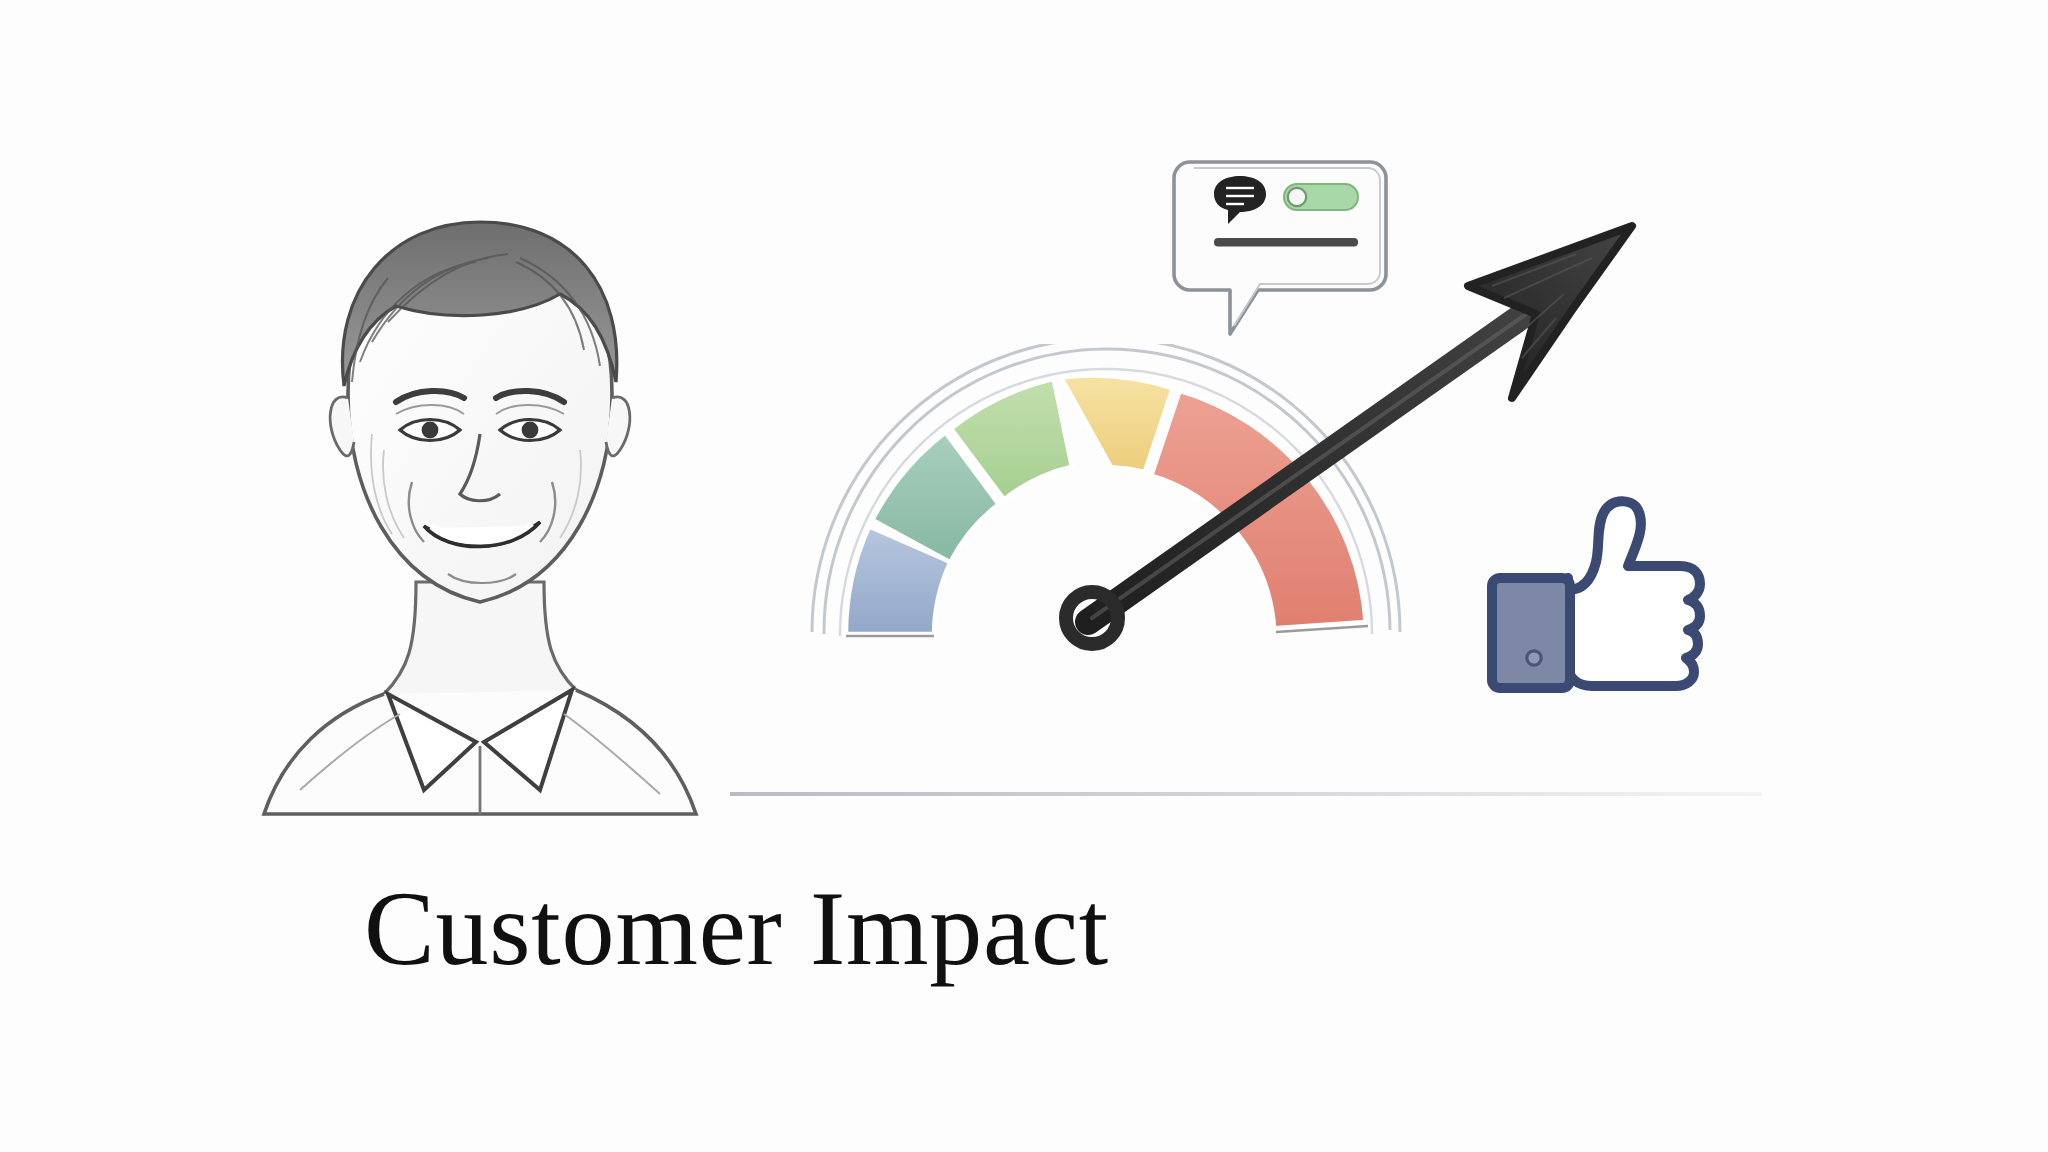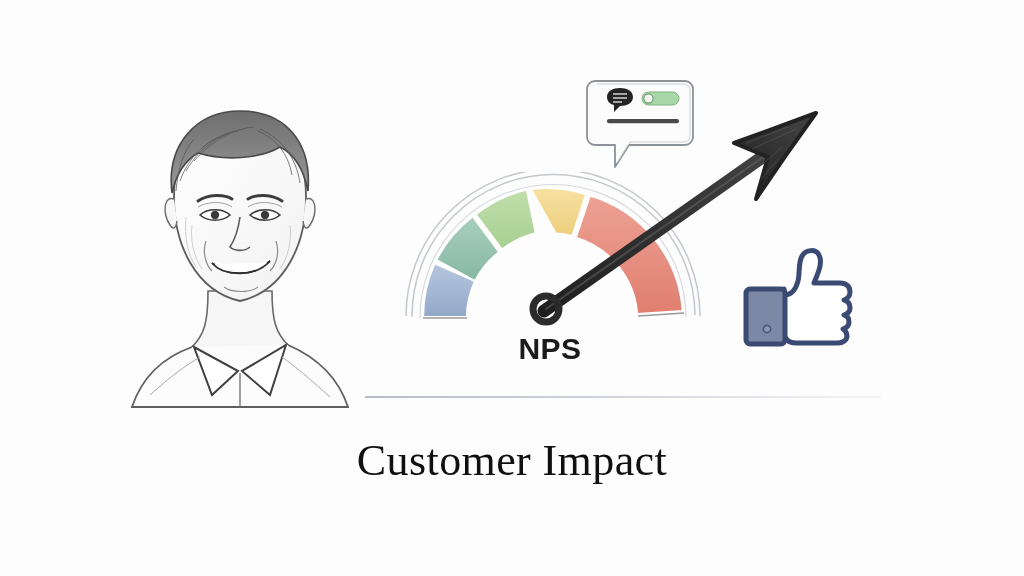--- a/index.html
+++ b/index.html
@@ -85,23 +85,22 @@
     height: 2px;
     background: linear-gradient(to right, #b9bcc4 0%, #cfd2d8 45%, #e6e8ec 80%, #f4f5f7 100%);
   }
 
   
   #page-title {
     position: absolute;
     left: 182px;
     top: 435px;
     width: 660px;
-    text-align: center;
     font-family: "Liberation Serif", serif;
-    font-size: 44px;
+    font-size: 53px;
     font-weight: 400;
     color: #101010;
     letter-spacing: 0.4px;
   }
 </style>
 </head>
 <body>
 
 <div id="canvas">
 
@@ -211,21 +210,20 @@
     <path d="M25 145 A130 130 0 0 1 36.6 91.2 L77.2 109.0 A86 86 0 0 0 69 145 Z" fill="url(#segBlue)" stroke="#ffffff" stroke-width="2.2"></path>
     <path d="M38.2 88.0 A130 130 0 0 1 74.7 44.2 L101.3 80.1 A86 86 0 0 0 77.1 109.1 Z" fill="url(#segTeal)" stroke="#ffffff" stroke-width="2.2"></path>
     <path d="M77.5 42.3 A130 130 0 0 1 128.8 17.4 L137.9 61.3 A86 86 0 0 0 104.0 77.7 Z" fill="url(#segGreen)" stroke="#ffffff" stroke-width="2.2"></path>
     <path d="M132.6 16.8 A130 130 0 0 1 188.3 22.2 L174.4 64.0 A86 86 0 0 0 157.6 61.6 Z" fill="url(#segYellow)" stroke="#ffffff" stroke-width="2.2"></path>
     <path d="M191.9 23.4 A130 130 0 0 1 284.8 139.0 L239.1 142.1 A86 86 0 0 0 177.7 65.8 Z" fill="url(#segRed)" stroke="#ffffff" stroke-width="2.2"></path>
 
     <path d="M25 146 L69 146" stroke="#9a9a9a" stroke-width="1.3"></path>
     <path d="M240 144 L286 141" stroke="#9a9a9a" stroke-width="1.3"></path>
   </svg>
 
-  <div id="gauge-label">NPS</div>
 
   <svg id="feedback-bubble" viewBox="0 0 110 95">
 
     <path d="M10 6 H100 A8 8 0 0 1 108 14 V62 A8 8 0 0 1 100 70 H44 L30 92 L30 70 H10 A8 8 0 0 1 2 62 V14 A8 8 0 0 1 10 6 Z" fill="#fcfcfc" stroke="#8d9298" stroke-width="1.8" stroke-linejoin="round"></path>
     <path d="M12 9 H99 A6 6 0 0 1 105 15 V61 A6 6 0 0 1 99 67 H45 L32 88" fill="none" stroke="#c5c9ce" stroke-width="0.9"></path>
 
     <g>
       <path d="M22 22 C22 16 28 13 35 13 C42 13 48 16 48 22 C48 28 42 31 35 31 L29 37 L29 30 C24.5 29 22 26 22 22 Z" fill="#232323"></path>
       <g stroke="#ffffff" stroke-width="1.2">
         <path d="M28 19 H42"></path>

